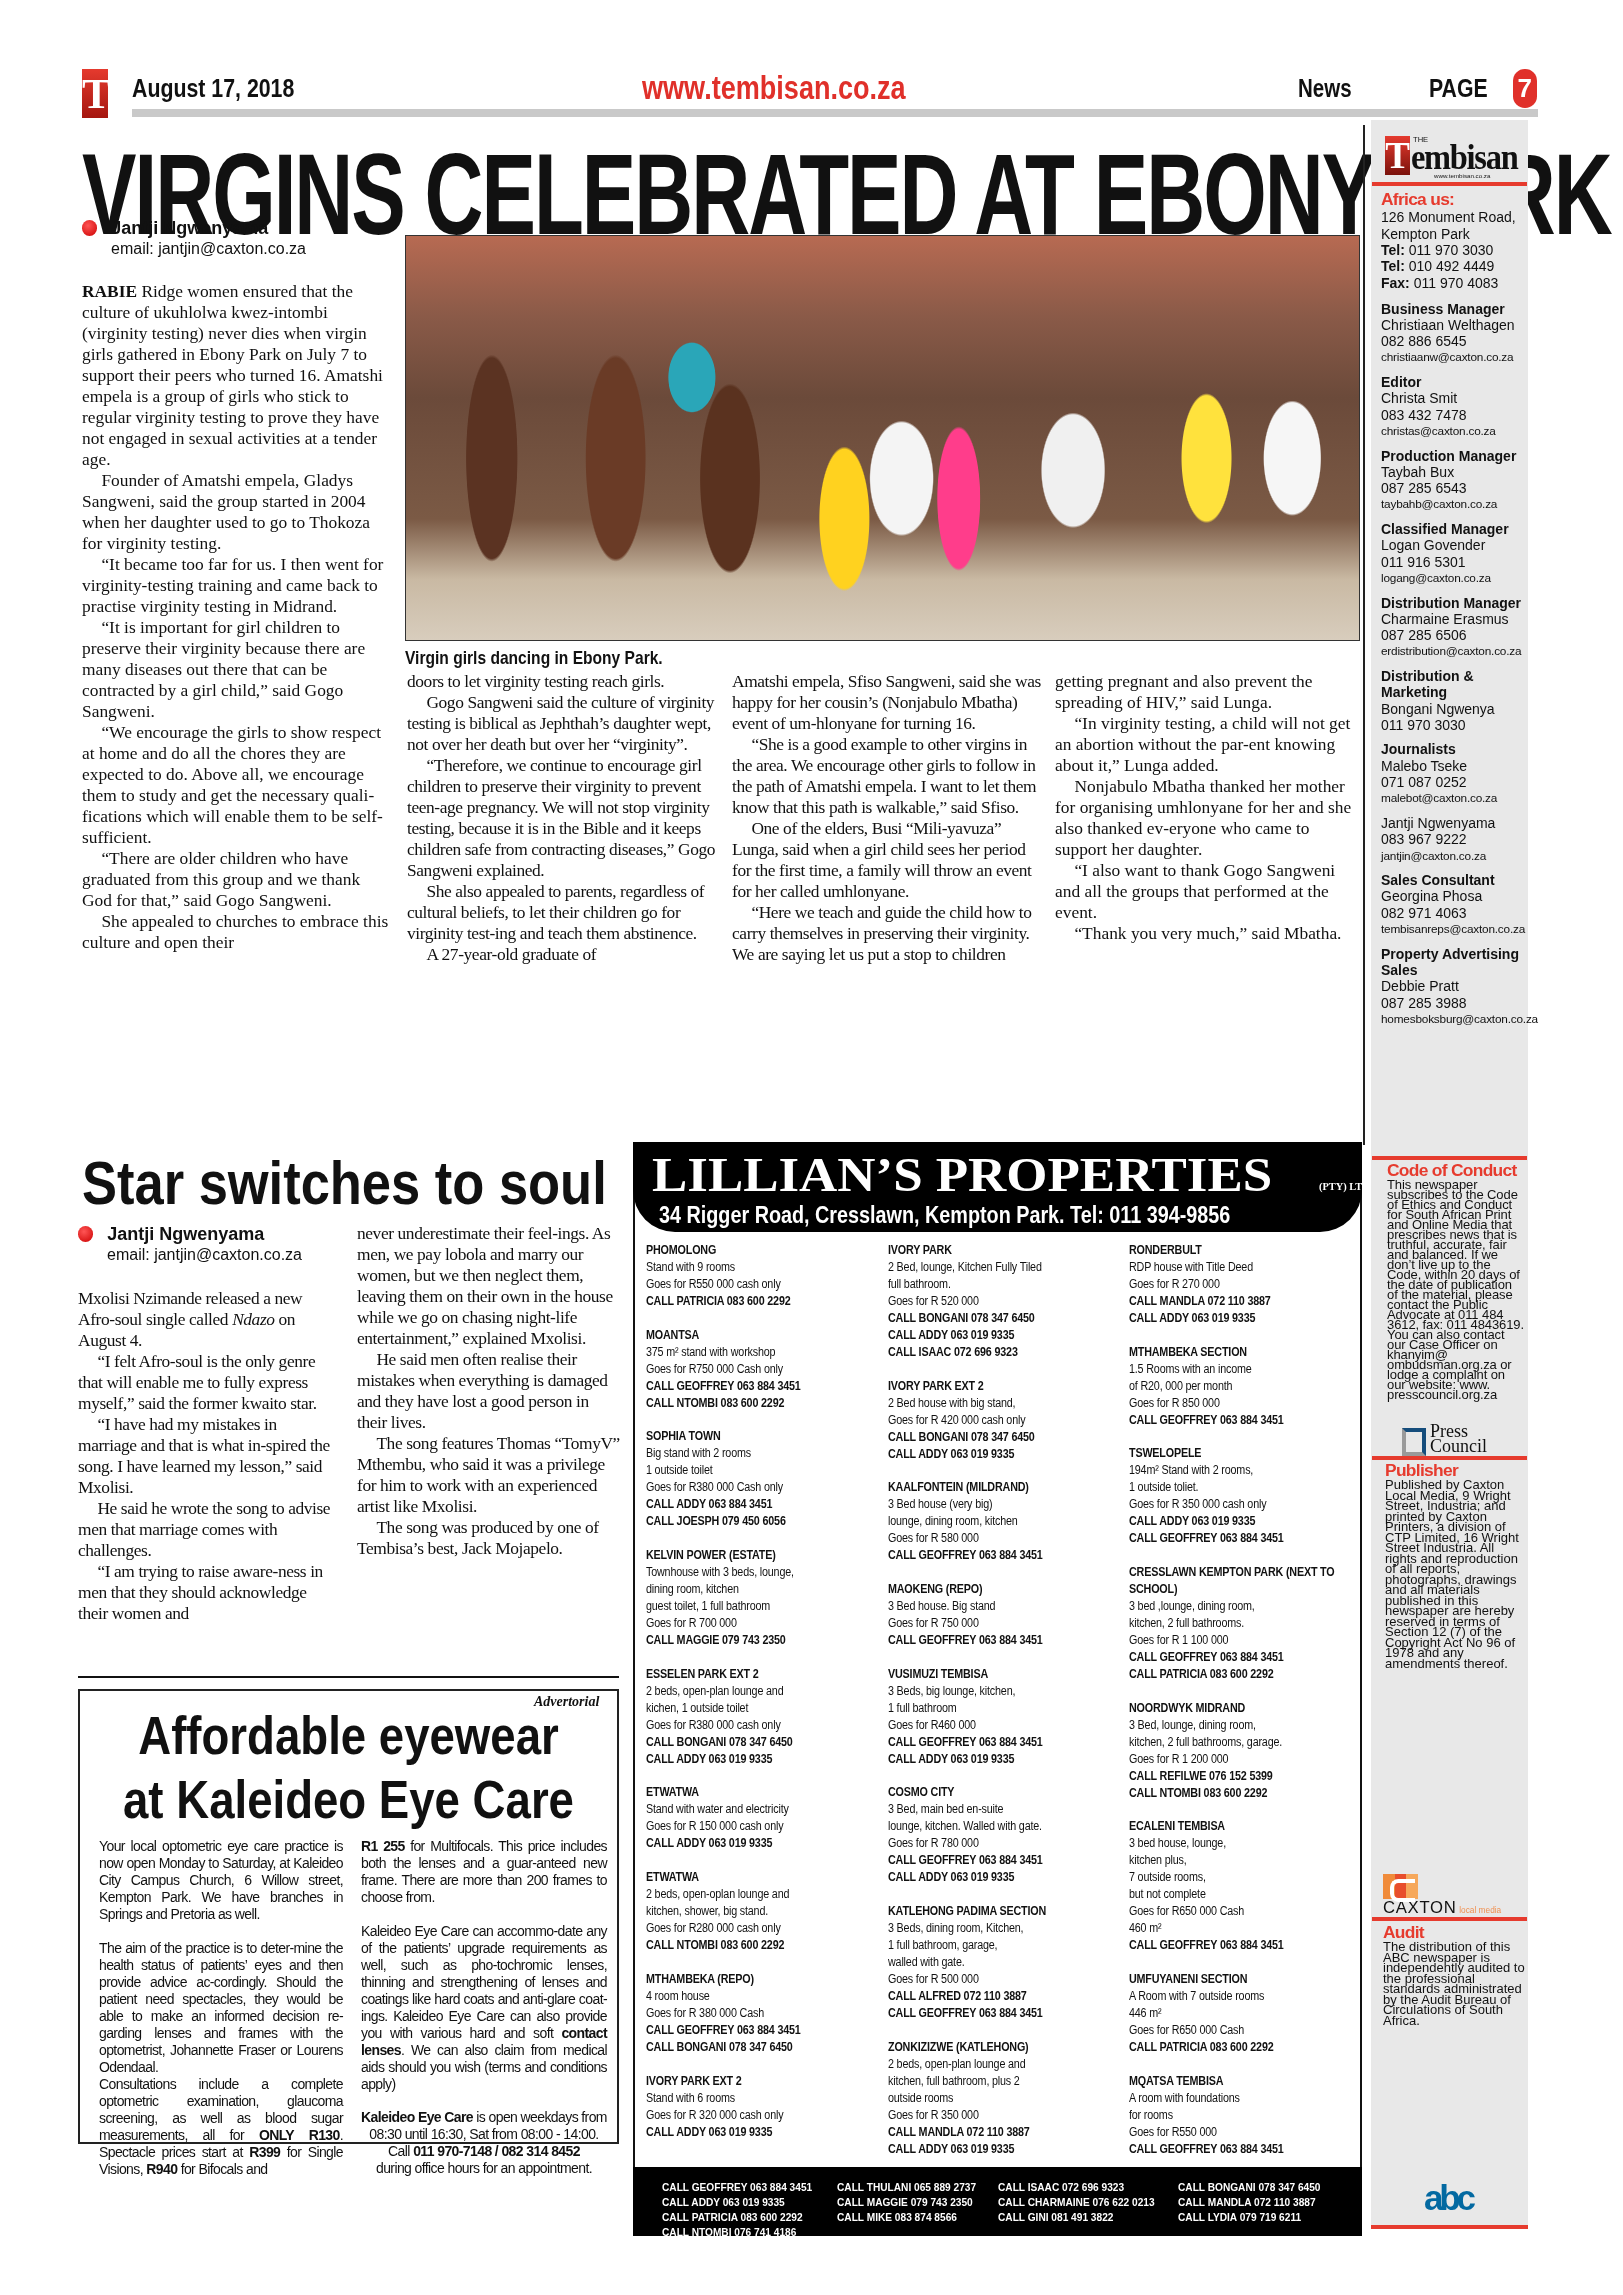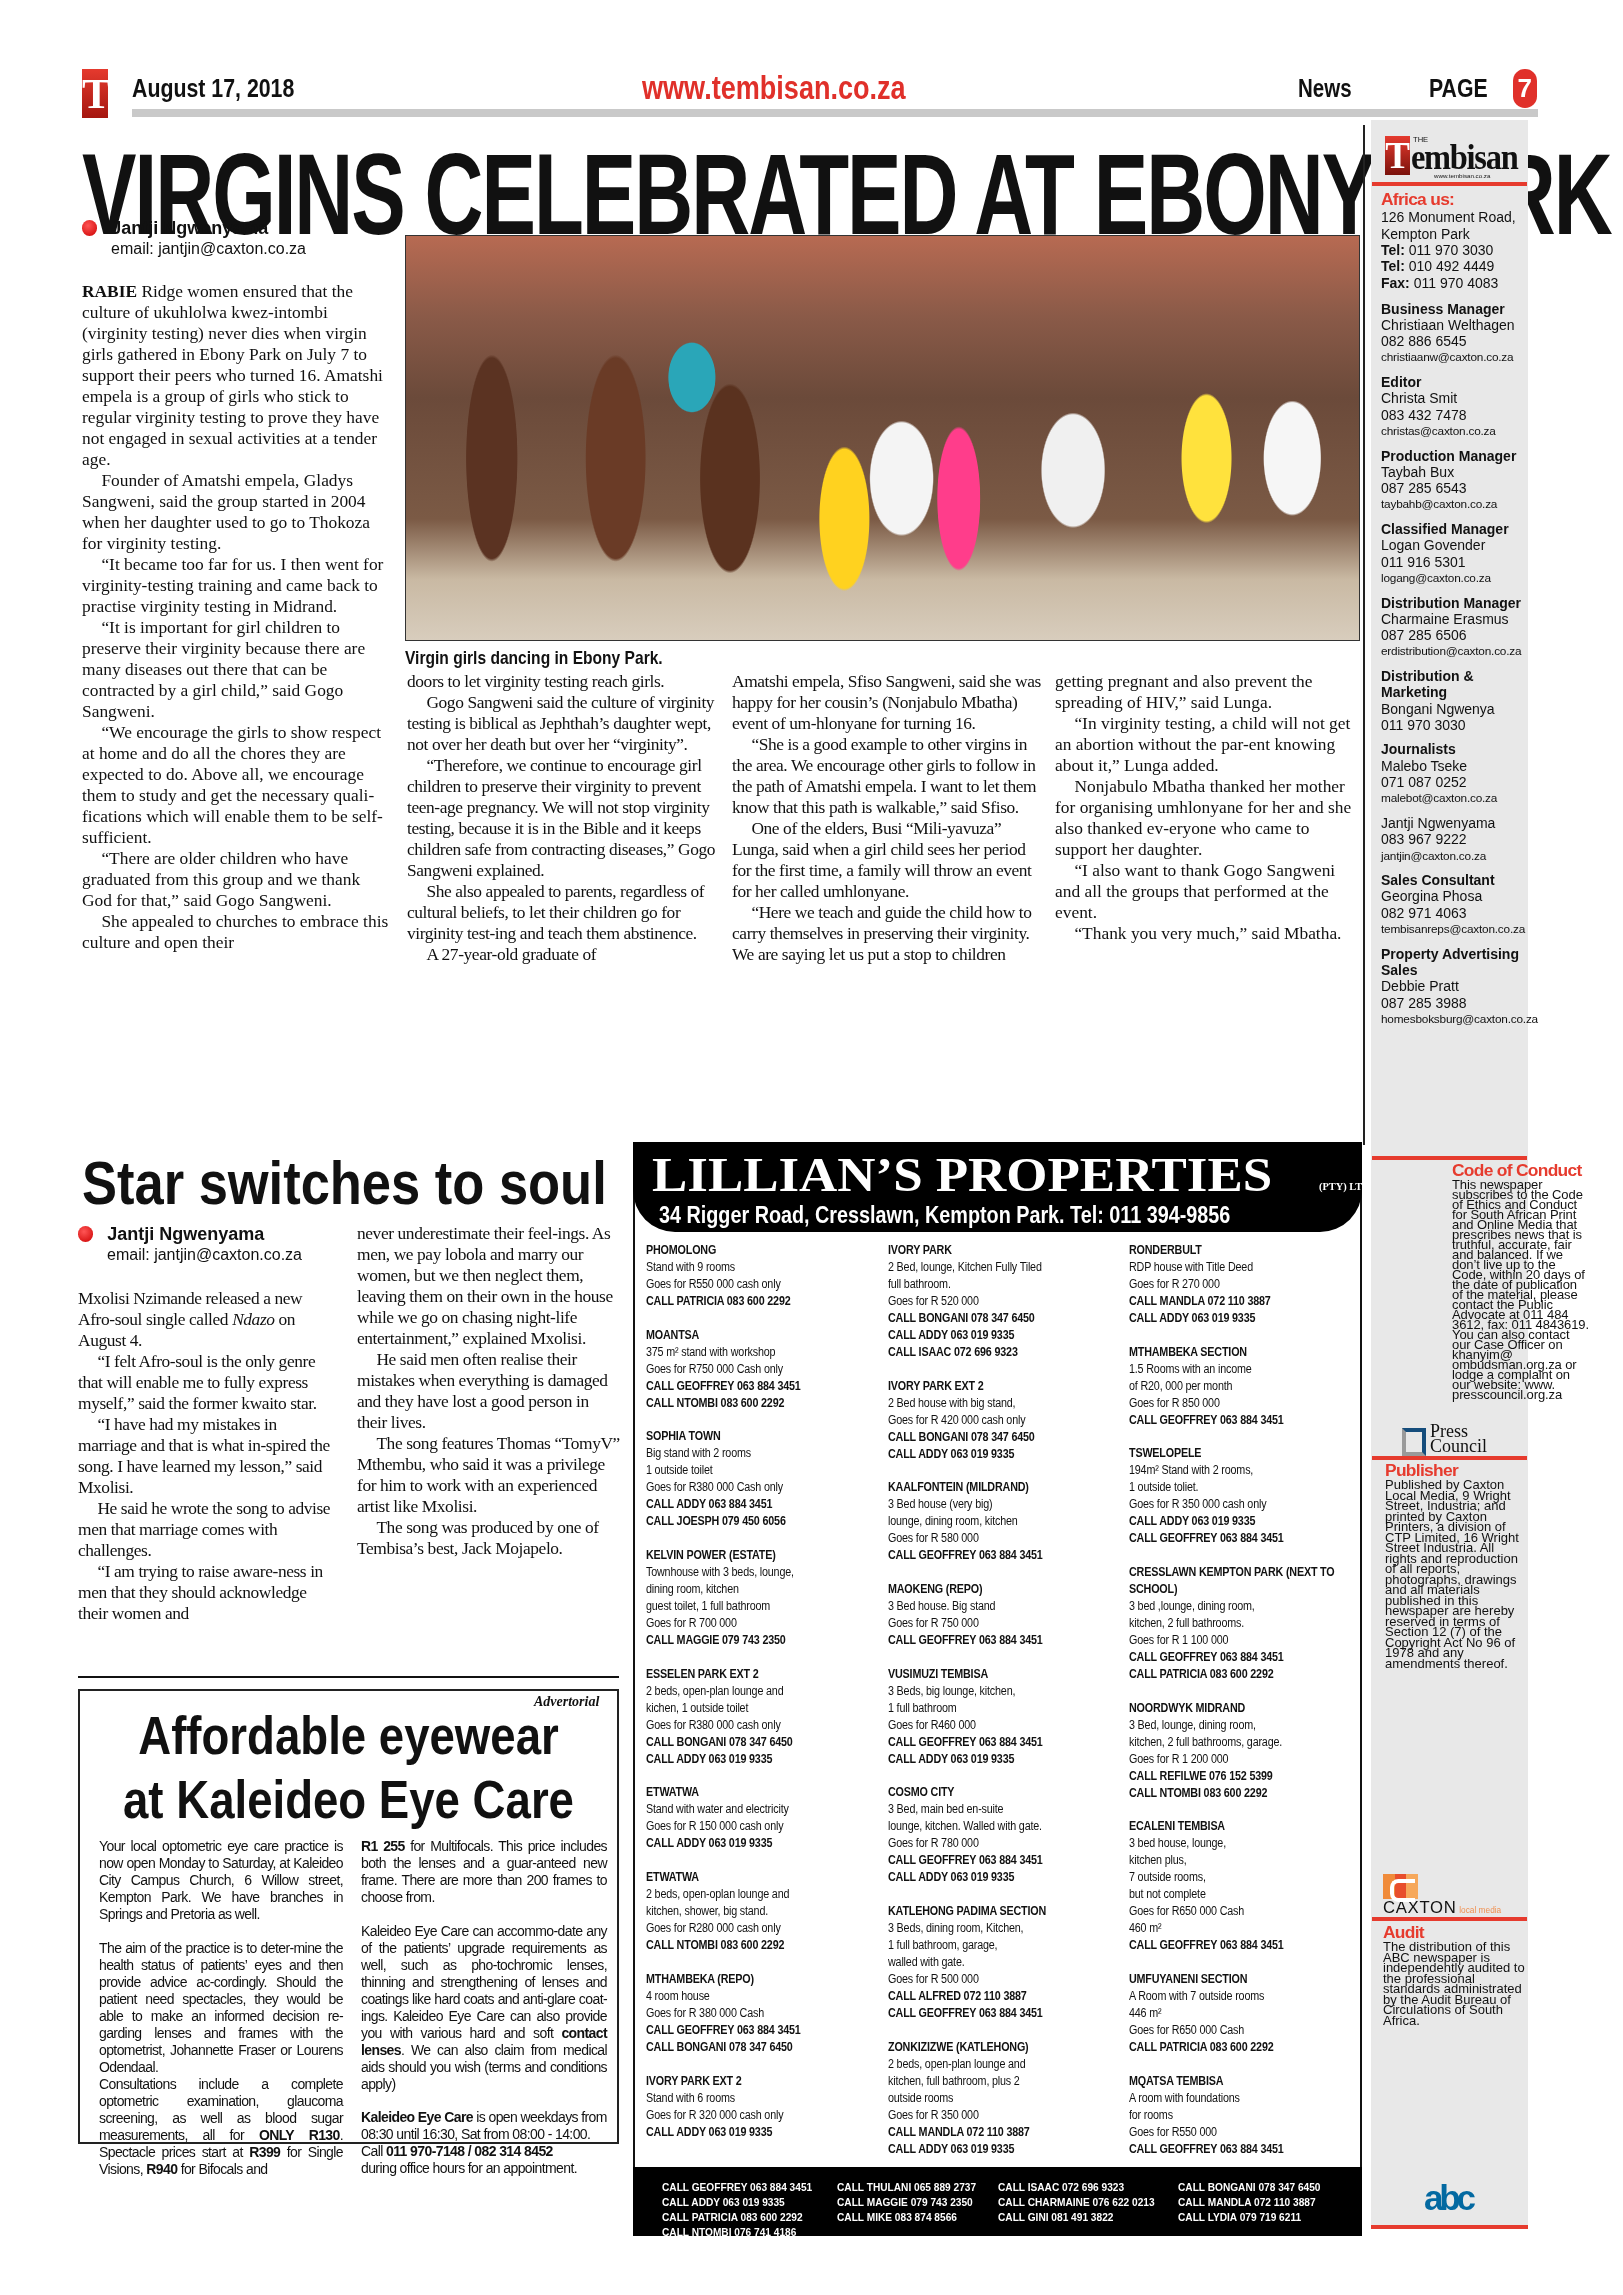--- a/index.html
+++ b/index.html
@@ -162,21 +162,21 @@
     <div>at Kaleideo Eye Care</div>
   </div>
 <div class="abs ad-col" style="left:99px;top:1838px;width:244px">
   <p style="margin-bottom:16.7px">Your local optometric eye care practice is now open Monday to Saturday, at Kaleideo City Campus Church, 6 Willow street, Kempton Park. We have branches in Springs and Pretoria as well.</p>
   <p>The aim of the practice is to deter-mine the health status of patients’ eyes and then provide advice ac-cordingly. Should the patient need spectacles, they would be able to make an informed decision re-garding lenses and frames with the optometrist, Johannette Fraser or Lourens Odendaal.</p>
   <p><span>Consultations include a complete optometric examination, glaucoma screening, as well as blood sugar measurements, all for </span><b>ONLY R130</b><span>. Spectacle prices start at </span><b>R399</b><span> for Single Visions, </span><b>R940</b><span> for Bifocals and</span></p>
 </div>
 <div class="abs ad-col" style="left:361px;top:1838px;width:246px">
   <p style="margin-bottom:16.7px"><b>R1 255</b><span> for Multifocals. This price includes both the lenses and a guar-anteed new frame. There are more than 200 frames to choose from.</span></p>
   <p style="margin-bottom:16.7px"><span>Kaleideo Eye Care can accommo-date any of the patients’ upgrade requirements as well, such as pho-tochromic lenses, thinning and strengthening of lenses and coatings like hard coats and anti-glare coat-ings.  Kaleideo Eye Care can also provide you with various hard and soft </span><b>contact lenses</b><span>. We can also claim from medical aids should you wish (terms and conditions apply)</span></p>
-  <p style="text-align:left"><b>Kaleideo Eye Care</b><span> is open weekdays from 08:30 until 16:30, Sat from 08:00 - 14:00.</span><br><span>Call </span><b>011 970-7148 / 082 314 8452</b><br><span>during office hours for an appointment.</span></p>
+  <p style="text-align:center"><b>Kaleideo Eye Care</b><span> is open weekdays from 08:30 until 16:30, Sat from 08:00 - 14:00.</span><br><span>Call </span><b>011 970-7148 / 082 314 8452</b><br><span>during office hours for an appointment.</span></p>
 </div>
 
 <div class="abs prop"></div>
 <div class="abs prop-head"></div>
 <div class="abs prop-title">LILLIAN’S PROPERTIES</div>
 <div class="abs prop-pty">(PTY) LTD</div>
 <div class="abs prop-addr">34 Rigger Road, Cresslawn, Kempton Park. Tel: 011 394-9856</div>
 
 <div class="abs pcol" id="pc0" style="left:646px;top:1242px">
     <div class="item">
@@ -470,21 +470,21 @@
       <div class="blk">
         <h4>Property Advertising Sales</h4>
         <div>Debbie Pratt</div>
         <div>087 285 3988</div>
         <div class="sm">homesboksburg@caxton.co.za</div>
       </div>
     </div>
 </div>
 
 <div class="abs redbar" style="top:1156px"></div>
-<div class="abs sb" style="top:1161px;left:1452px;width:139px">
+<div class="abs sb" style="top:1161px;left:1387px;width:139px">
   <div class="red">Code of Conduct</div>
   <div class="tight" style="line-height:10px;font-size:13px">This newspaper subscribes to the Code of Ethics and Conduct for South African Print and Online Media that prescribes news that is truthful, accurate, fair and balanced. If we don’t live up to the Code, within 20 days of the date of publication of the material, please contact the Public Advocate at 011 484 3612, fax: 011 4843619. You can also contact our Case Officer on khanyim@ ombudsman.org.za or lodge a complaint on our website: www. presscouncil.org.za</div>
 </div>
 <div class="abs press">
   <div class="box"></div>
   <div class="t">
       <div>Press</div>
       <div>Council</div>
     </div>
 </div>

